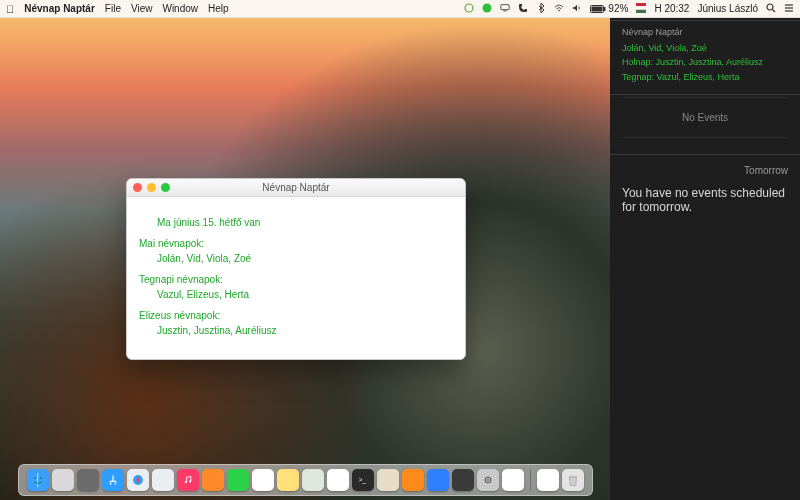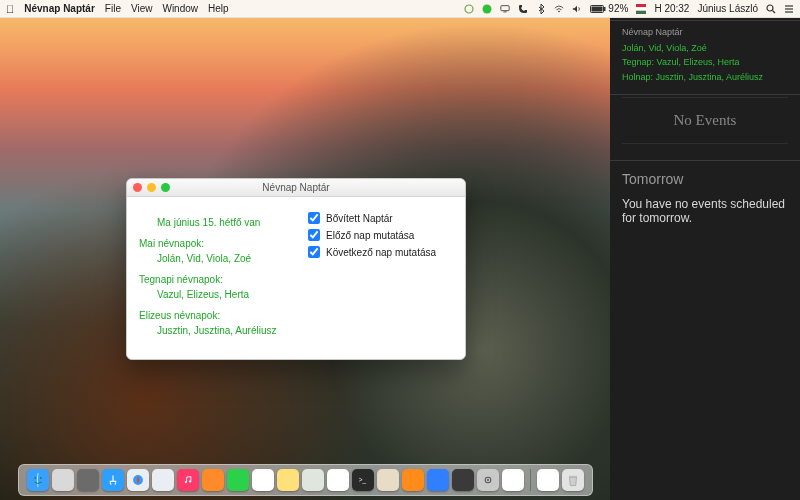--- a/index.html
+++ b/index.html
@@ -15,42 +15,42 @@
   .menubar {
     position:absolute; top:0; left:0; right:0; height:18px;
     background: rgba(250,250,250,0.92);
     border-bottom:1px solid rgba(0,0,0,0.08);
     display:flex; align-items:center; font-size:10px; color:#222;
     padding:0 6px; z-index:10;
   }
   .menubar .left { display:flex; align-items:center; gap:10px; }
   .menubar .left .apple { font-size:11px; }
   .menubar .left .appname { font-weight:600; }
-  .menubar .right { margin-left:auto; display:flex; align-items:flex-end; gap:8px; }
+  .menubar .right { margin-left:auto; display:flex; align-items:flex-start; gap:8px; }
   .menubar .right span { display:inline-flex; align-items:center; }
   .mb-icon { width:10px; height:10px; display:inline-block; }
 
   
   .nc {
     position:absolute; top:18px; right:0; bottom:0; width:190px;
     background:#1e1e1e; color:#d8d8d8; z-index:5; font-size:9px;
     display:flex; flex-direction:column;
   }
   .nc-tabs { display:flex; margin:6px 8px; border:1px solid #555; border-radius:4px; overflow:hidden; }
   .nc-tab { flex:1; text-align:center; padding:3px 0; font-size:9px; color:#bbb; cursor:pointer; }
   .nc-tab.active { background:#565656; color:#fff; }
   .nc-date { font-size:18px; font-weight:300; color:#fff; padding:8px 12px 10px; }
   .nc-section-title { font-size:9px; color:#9a9a9a; padding:4px 12px 2px; }
   .nc-divider { height:1px; background:#3a3a3a; margin:2px 0; }
   .nc-widget { padding:2px 12px 8px; }
   .nc-green { color:#2fbf3a; line-height:1.6; font-size:9px; }
-  .nc-noevents { text-align:center; color:#888; font-size:15px; padding:14px 0;font-family:Liberation Serif, serif; }
+  .nc-noevents { text-align:center; color:#888; font-size:10px; padding:14px 0; }
   .nc-row { height:1px; background:#2e2e2e; margin:0 12px; }
   .nc-tomorrow { padding:4px 12px; }
-  .nc-tomorrow .tm-title { color:#9a9a9a; font-size:14px; padding:4px 0; }
+  .nc-tomorrow .tm-title { color:#9a9a9a; font-size:10px; padding:4px 0;text-align:right; }
   .nc-tomorrow .tm-text { color:#d8d8d8; font-size:12px; padding:6px 0 16px; }
   .nc-edit { margin-top:auto; padding:8px; display:flex; justify-content:flex-end; }
   .nc-edit button { background:#3a3a3a; color:#ddd; border:1px solid #555; border-radius:3px; padding:2px 14px; font-size:9px; cursor:pointer; }
 
   
   .window {
     position:absolute; left:126px; top:178px; width:340px; height:182px;
     background:#f2f2f2; border:1px solid #c9c9c9; border-radius:6px;
     box-shadow:0 12px 28px rgba(0,0,0,0.35); z-index:6; overflow:hidden;
   }
@@ -163,22 +163,22 @@
           </svg>
         </span>
     </div>
   </div>
 
   <div class="nc">
     <div class="nc-divider"></div>
     <div class="nc-section-title">Névnap Naptár</div>
     <div class="nc-widget nc-green">
       <div>Jolán, Vid, Viola, Zoé</div>
+      <div><span>Holnap:</span> <span>Jusztin, Jusztina, Auréliusz</span></div>
       <div><span>Tegnap:</span> <span>Vazul, Elizeus, Herta</span></div>
-      <div><span>Holnap:</span> <span>Jusztin, Jusztina, Auréliusz</span></div>
     </div>
     <div class="nc-divider"></div>
     <div class="nc-row"></div>
     <div class="nc-noevents">No Events</div>
     <div class="nc-row"></div>
     <div class="nc-divider" style="margin-top:16px;"></div>
     <div class="nc-tomorrow">
       <div class="tm-title">Tomorrow</div>
       <div class="tm-text">You have no events scheduled for tomorrow.</div>
     </div>
@@ -196,34 +196,20 @@
     <div class="win-body">
       <div class="win-left">
         <div class="indent">Ma június 15. hétfő van</div>
         <div class="cat">Mai névnapok:</div>
         <div class="indent">Jolán, Vid, Viola, Zoé</div>
         <div class="cat">Tegnapi névnapok:</div>
         <div class="indent">Vazul, Elizeus, Herta</div>
         <div class="cat">Elizeus névnapok:</div>
         <div class="indent">Jusztin, Jusztina, Auréliusz</div>
       </div>
-      <div class="win-right">
-        <label>
-            <input type="checkbox" checked="" style="">
-            <span>Bővített Naptár</span>
-          </label>
-        <label>
-            <input type="checkbox" checked="" style="">
-            <span>Előző nap mutatása</span>
-          </label>
-        <label>
-            <input type="checkbox" checked="" style="">
-            <span>Következő nap mutatása</span>
-          </label>
-      </div>
     </div>
   </div>
 
   <div class="dock-wrap">
     <div class="dock" id="dock">
         <div class="dock-icon" style="background: rgb(58, 160, 255); color: rgb(58, 160, 255);">
           <svg viewBox="0 0 20 20">
             <rect width="20" height="20" rx="4" fill="#3aa0ff"></rect>
             <path d="M10 0 Q8 10 10 20" stroke="#fff" stroke-width="1" fill="none"></path>
             <circle cx="6" cy="7" r="1.2" fill="#083"></circle>

